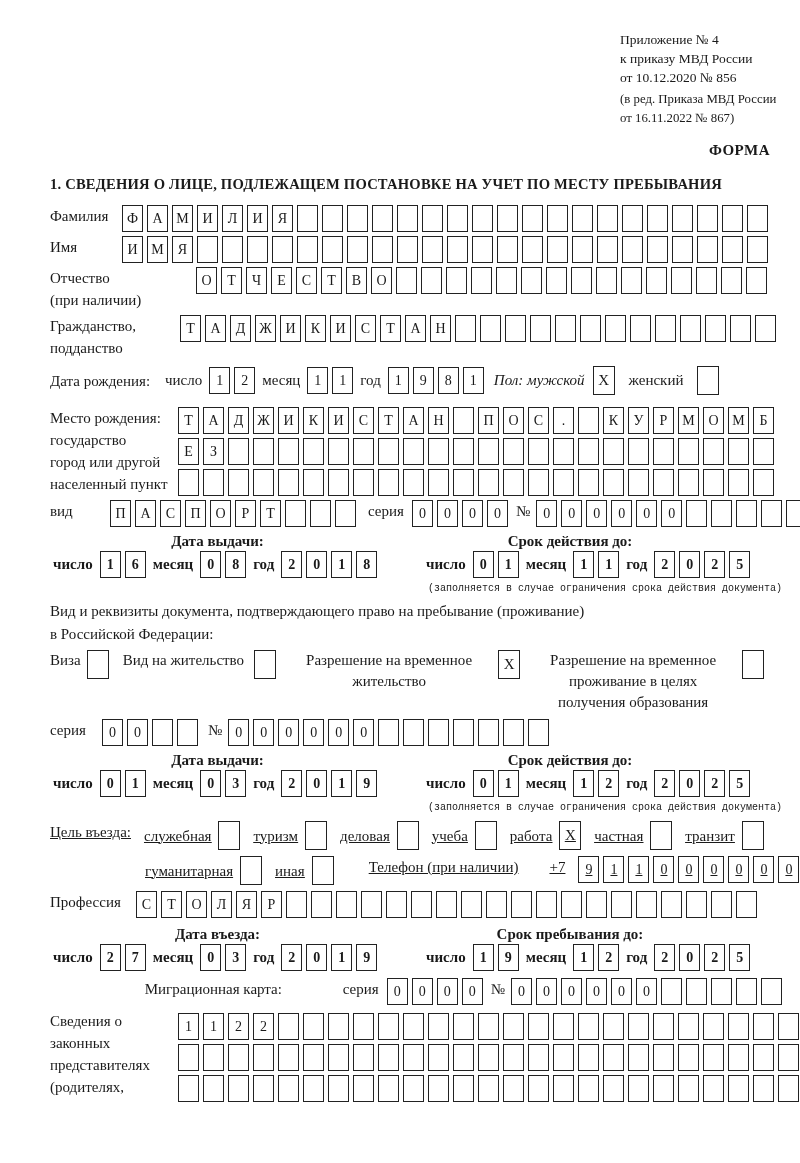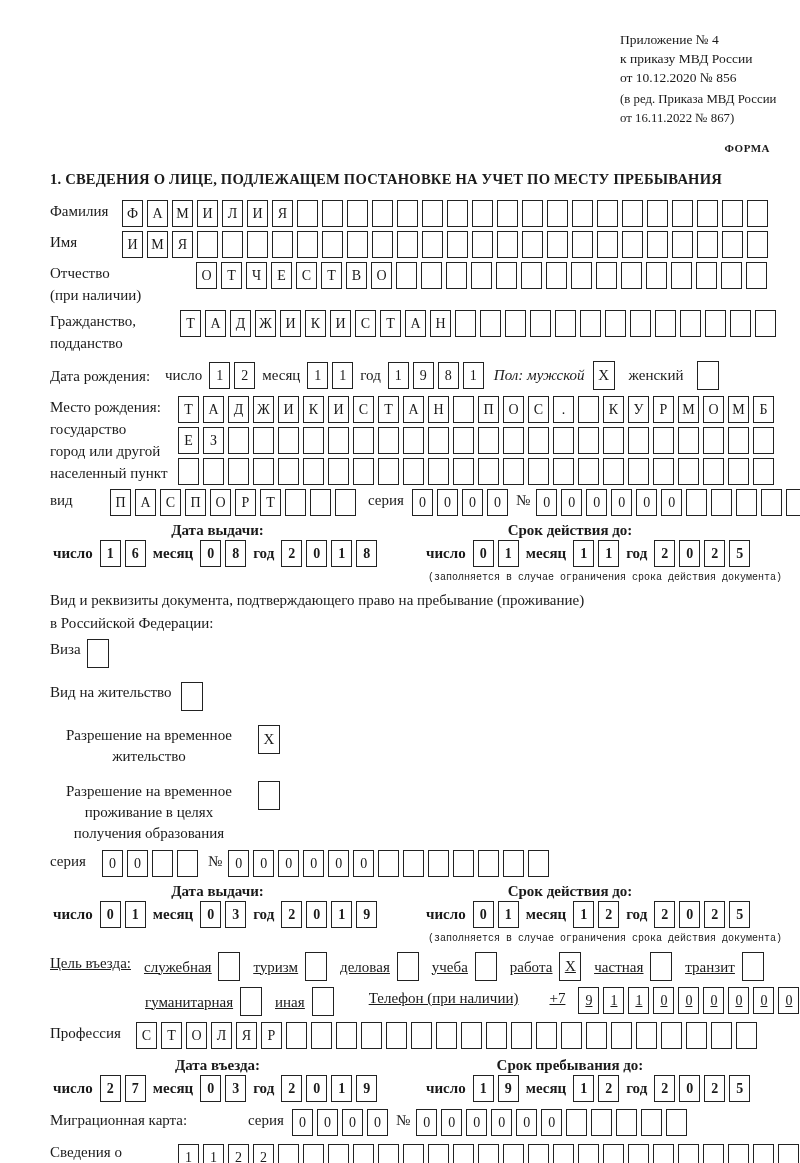--- a/index.html
+++ b/index.html
@@ -6,21 +6,21 @@
   .page{
     width:800px;height:1163px;box-sizing:border-box;overflow:hidden;
     background:#fff;color:#1a1a1a;position:relative;
     font-family:"Liberation Serif","DejaVu Serif",serif;
     font-size:15px;
     padding:30px 18px 0 50px;
   }
   
   .doc-header{margin-left:570px;width:200px;line-height:19px;font-size:13.5px;}
   .doc-header .amend{font-size:12.8px;margin-top:3px;}
-  .forma{text-align:right;font-weight:bold;margin:14px 12px 0 0;font-size:11px;letter-spacing:.5px;}
+  .forma{text-align:right;font-weight:bold;margin:14px 12px 0 0;font-size:15px;letter-spacing:.5px;}
   
   .title{ text-align:center;font-weight:bold;font-size:15.2px;line-height:22px;margin-top:14px;}
   .blank-line{display:inline-block;width:56px;border-bottom:2px solid #1a1a1a;height:14px;margin-left:10px;}
   .section-heading{font-weight:bold;font-size:14.6px;margin-top:17px;margin-bottom:12px;letter-spacing:.2px;}
   
   .row{display:flex;align-items:flex-start;margin-bottom:4px;}
   .lbl{line-height:22px;flex:none;}
   .lbl-lines div{line-height:22px;}
   .boxes{display:inline-flex;gap:4px;flex:none;align-items:flex-start;}
   .bx{
@@ -37,21 +37,21 @@
   .w72{width:72px;} .w146{width:146px;} .w130{width:130px;}
   .stack{display:flex;flex-direction:column;gap:4px;}
   .center-bold{text-align:center;font-weight:bold;font-size:14.4px;margin:6px 0 5px 0;}
   .dates-block{display:flex;margin-top:2px;}
   .dates-col{display:flex;flex-direction:column;font-weight:bold;}
   .dates-col .dhead{text-align:center;line-height:20px;}
   .date-group{display:flex;align-items:center;gap:4px;}
   .date-group .dlbl{margin:0 3px;}
   .note{font-size:10px;text-align:right;line-height:18px;margin:2px 0 2px 0;font-family:Liberation Mono, monospace;}
   .intro{line-height:23px;}
-  .types-row{display:flex;align-items:flex-start;gap:14px;margin-top:4px;margin-bottom:6px;flex-direction:column;}
+  .types-row{display:flex;align-items:flex-start;gap:14px;margin-top:4px;margin-bottom:6px;}
   .type-item{display:flex;align-items:flex-start;gap:10px;}
   .type-item .tlbl{line-height:21px;}
   .tcenter{text-align:center;max-width:198px;}
   .opt{display:inline-flex;align-items:center;gap:7px;}
   .opt-lbl{line-height:22px;}
   .optrow{display:flex;align-items:flex-start;gap:13px;margin-bottom:6px;flex-wrap:nowrap;text-decoration:underline;}
 </style>
 </head>
 <body>
 
@@ -214,21 +214,21 @@
         <span class="bx">9</span>
         <span class="bx">8</span>
         <span class="bx">1</span>
       </span>
     <span style="margin-left:10px;font-style:italic;">Пол: мужской</span>
     <span class="cb" style="margin-left:8px;">X</span>
     <span style="margin-left:14px;">женский</span>
     <span class="cb" style="margin-left:14px;"></span>
   </div>
 
-  <div class="row" style="margin-top:6px;">
+  <div class="row" style="margin-top:12px;">
     <span class="lbl lbl-lines" style="width:128px;">
         <div>Место рождения:</div>
         <div>государство</div>
         <div>город или другой</div>
         <div>населенный пункт</div>
       </span>
     <span class="stack">
       <span class="boxes">
           <span class="bx">Т</span>
           <span class="bx">А</span>
@@ -582,21 +582,21 @@
           <span class="bx">2</span>
           <span class="dlbl">год</span>
           <span class="bx">2</span>
           <span class="bx">0</span>
           <span class="bx">2</span>
           <span class="bx">5</span>
         </span>
     </div>
   </div>
 
-  <div class="row" style="margin-top:7px;">
+  <div class="row" style="margin-top:7px;justify-content:flex-end;">
     <span class="lbl" style="width:160px;">Миграционная карта:</span>
     <span class="lbl" style="margin:0 8px 0 38px;">серия</span>
     <span class="boxes">
         <span class="bx">0</span>
         <span class="bx">0</span>
         <span class="bx">0</span>
         <span class="bx">0</span>
       </span>
     <span class="lbl" style="margin:0 6px 0 8px;">№</span>
     <span class="boxes">

